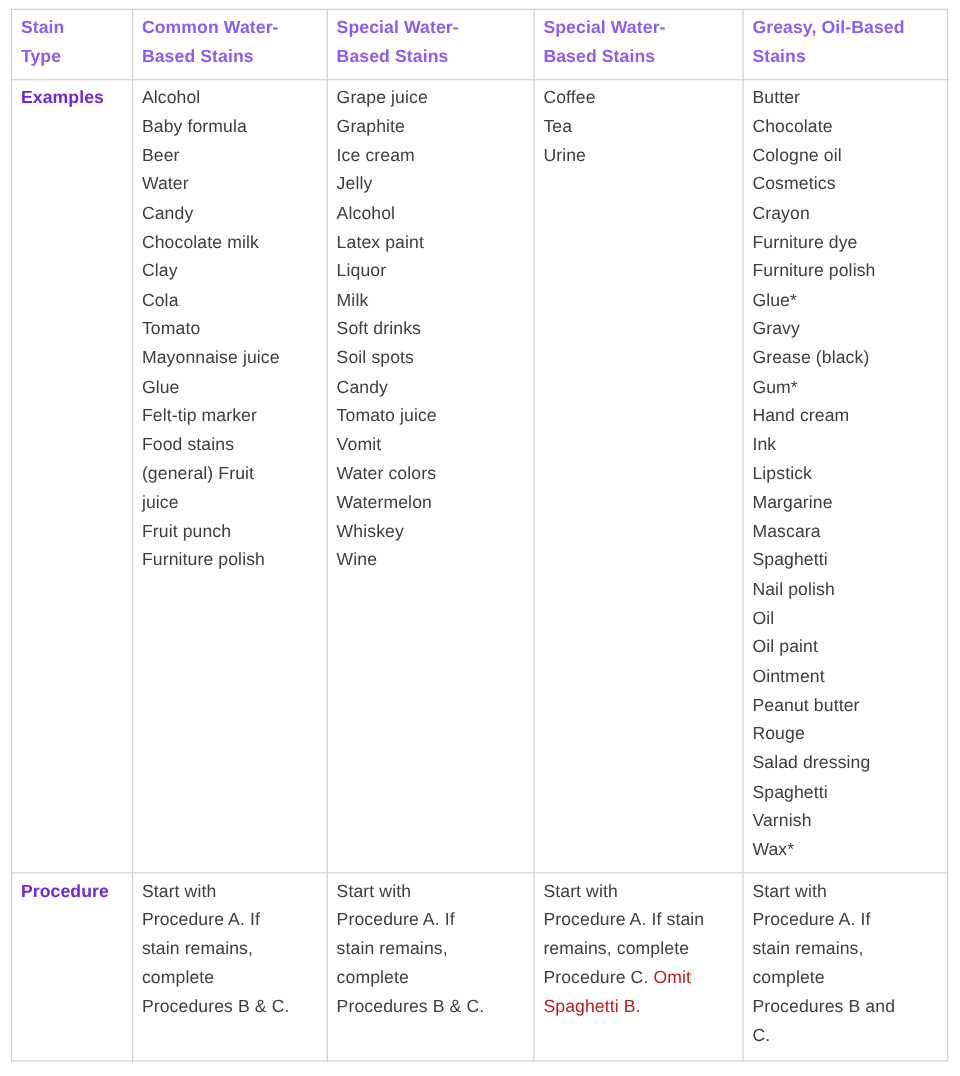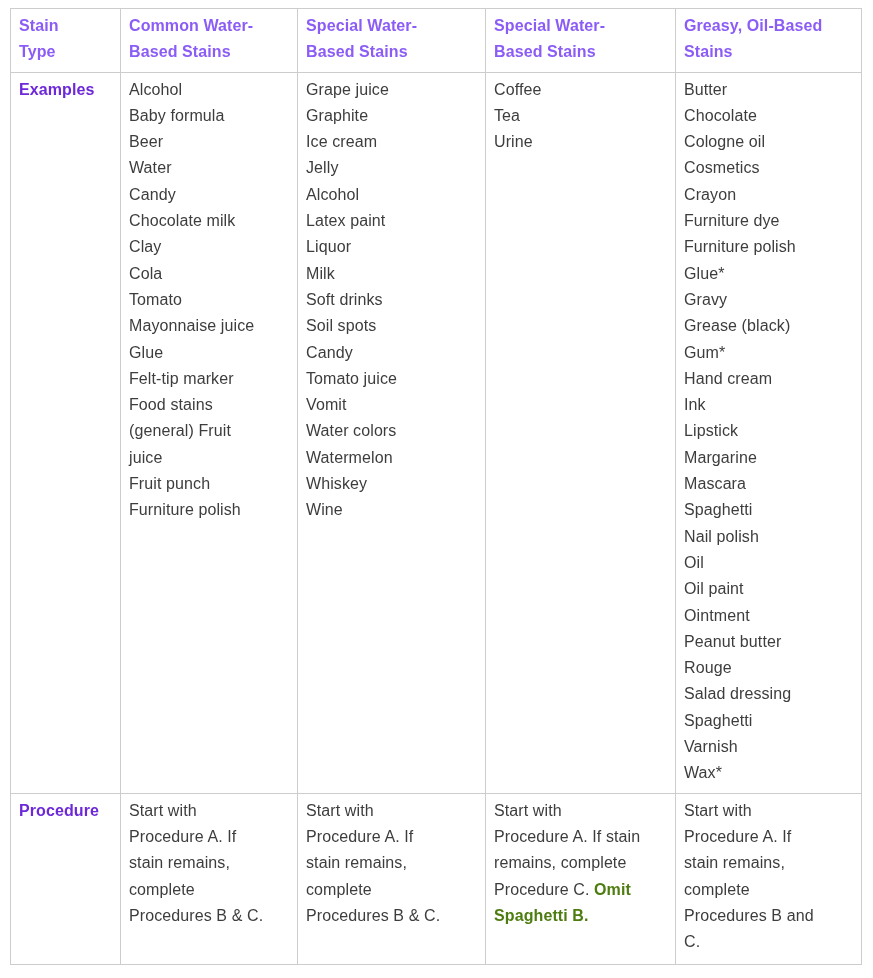--- a/index.html
+++ b/index.html
@@ -41,22 +41,22 @@
   }
   table.stain-table tbody th.row-label {
     font-weight: 700;
     color: #6d28d9;
   }
   table.stain-table tbody td {
     font-weight: 400;
     color: #3d3d3d;
   }
   table.stain-table tbody td b {
-    font-weight: 700;
-    color: #4d7c0f;
+    font-weight: 400;
+    color: #b91c1c;
   }
   tr.row-procedure td, tr.row-procedure th {
     height: 160px;
   }
   .line {
     white-space: nowrap;
   }
 </style>
 </head>
 <body>

